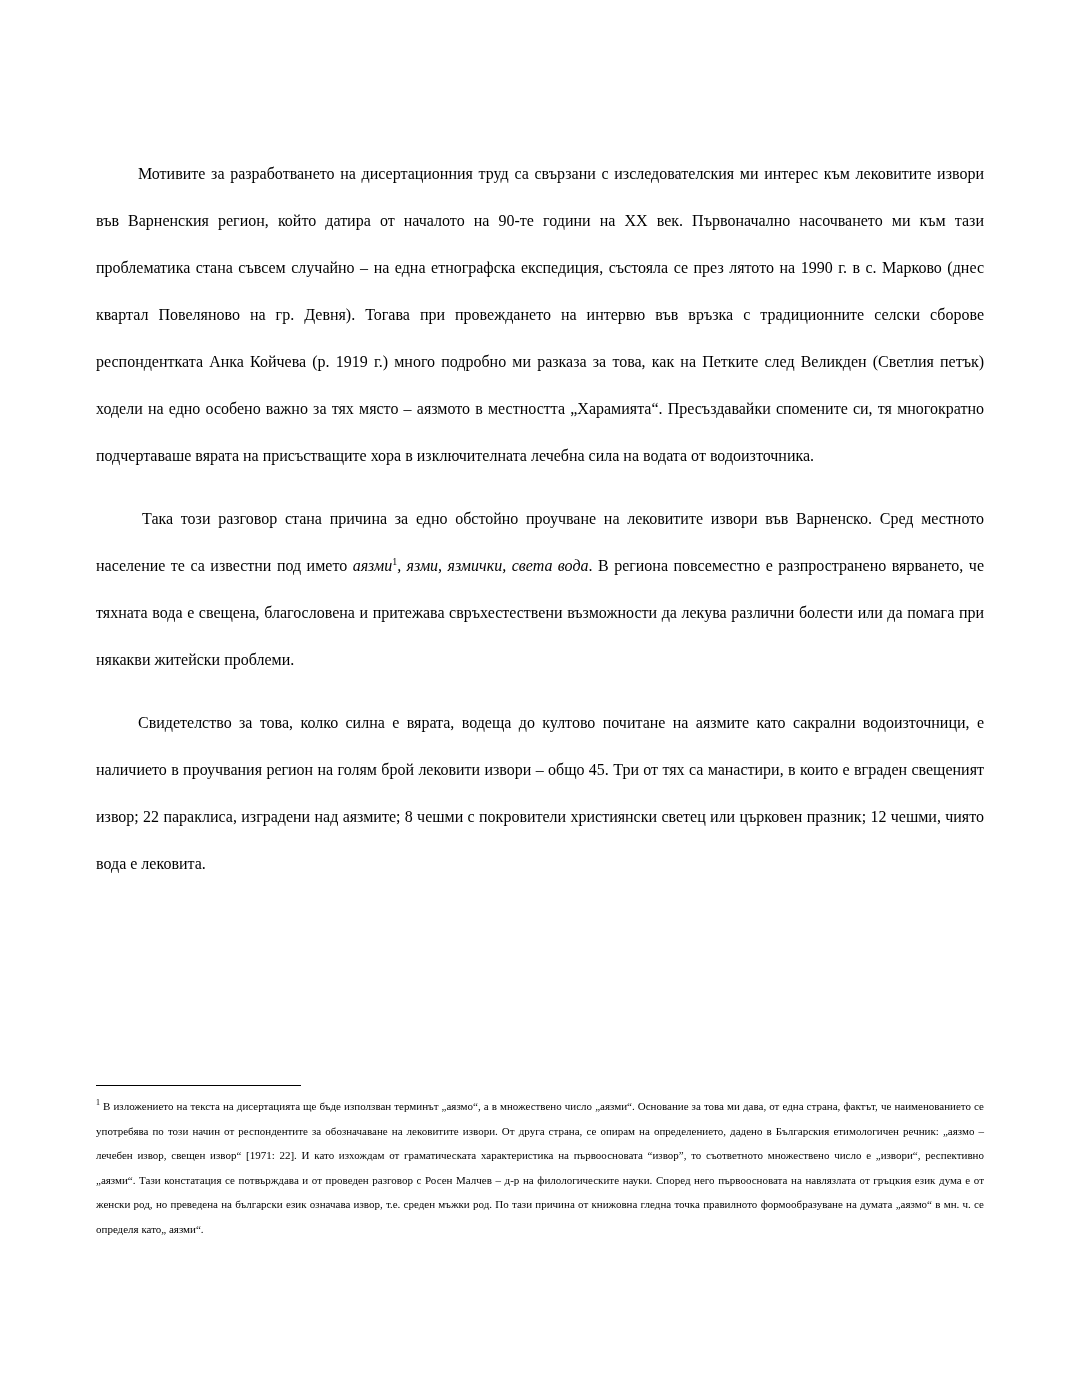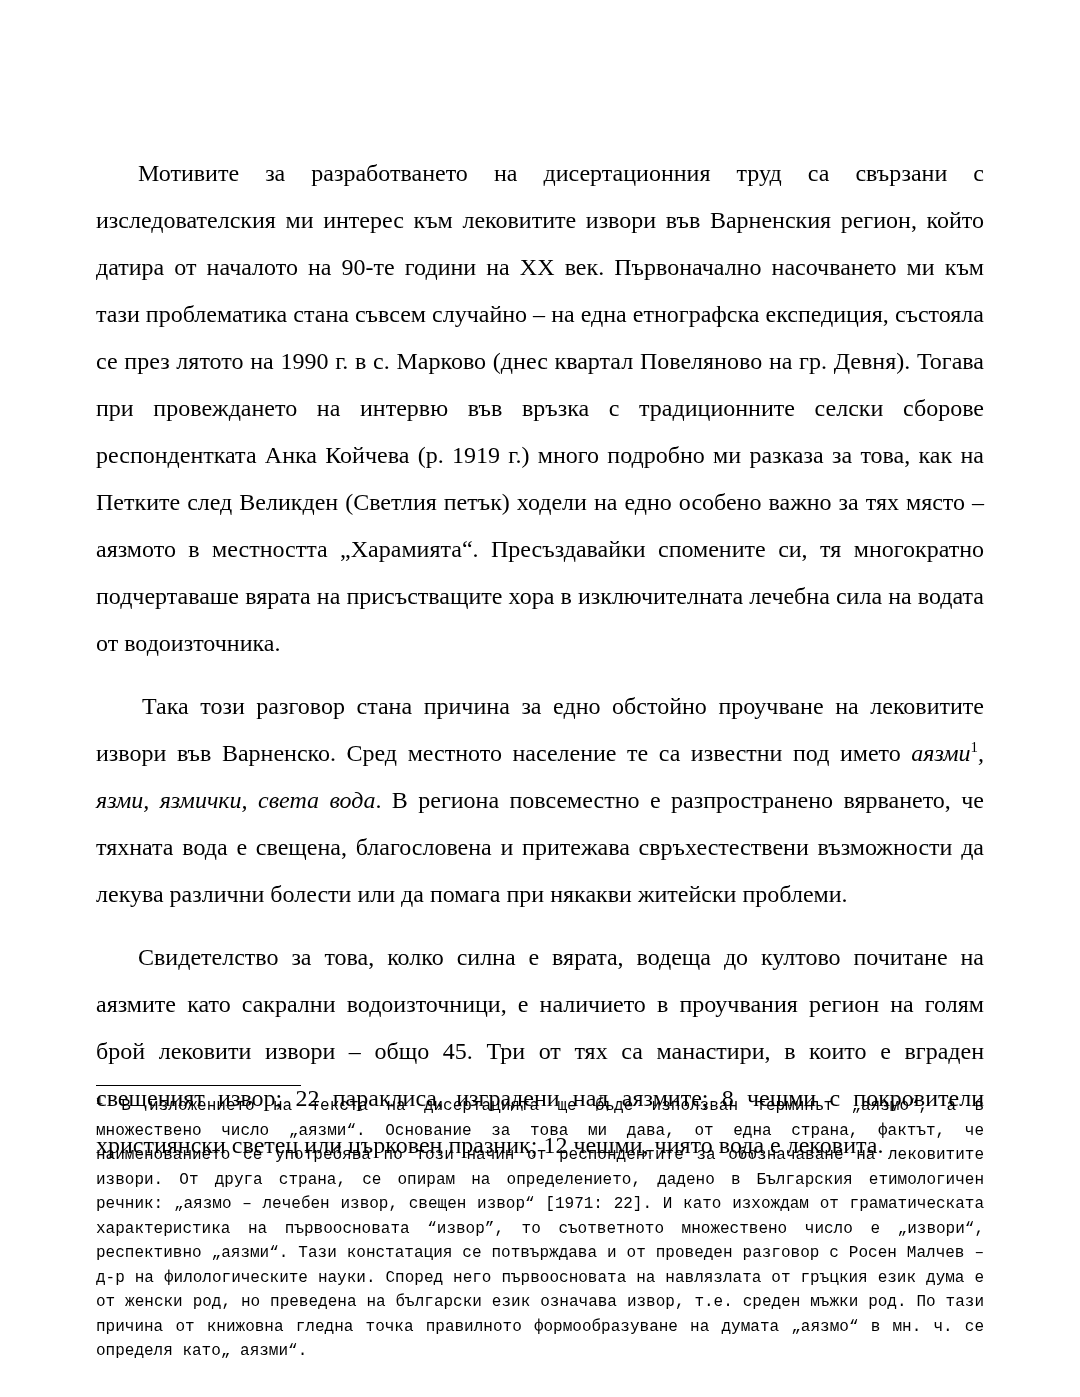--- a/index.html
+++ b/index.html
@@ -12,21 +12,21 @@
     width: 1080px;
     height: 1397px;
     background: #ffffff;
     box-sizing: border-box;
     padding: 150px 96px 0 96px;
     font-family: "Liberation Serif", serif;
     color: #000000;
   }
   .body-par {
     font-family: "Liberation Serif", serif;
-    font-size: 24px;
+    font-size: 16px;
     line-height: 47px;
     text-align: justify;
     text-indent: 42px;
     margin: 0 0 16px 0;
     color: #000;
   }
   .body-par.no-indent-extra {
     text-indent: 46px;
   }
   .body-par i {
@@ -42,22 +42,22 @@
     right: 96px;
     top: 1085px;
   }
   .footnote-rule {
     width: 205px;
     height: 0;
     border-top: 1.5px solid #000;
     margin: 0 0 8px 0;
   }
   .footnote-text {
-    font-family: Liberation Mono, monospace;
-    font-size: 16px;
+    font-family: Liberation Serif, serif;
+    font-size: 11px;
     line-height: 24.5px;
     text-align: justify;
     color: #000;
     margin: 0;
   }
   .footnote-text sup {
     font-size: 0.72em;
   }
 </style>
 </head>

